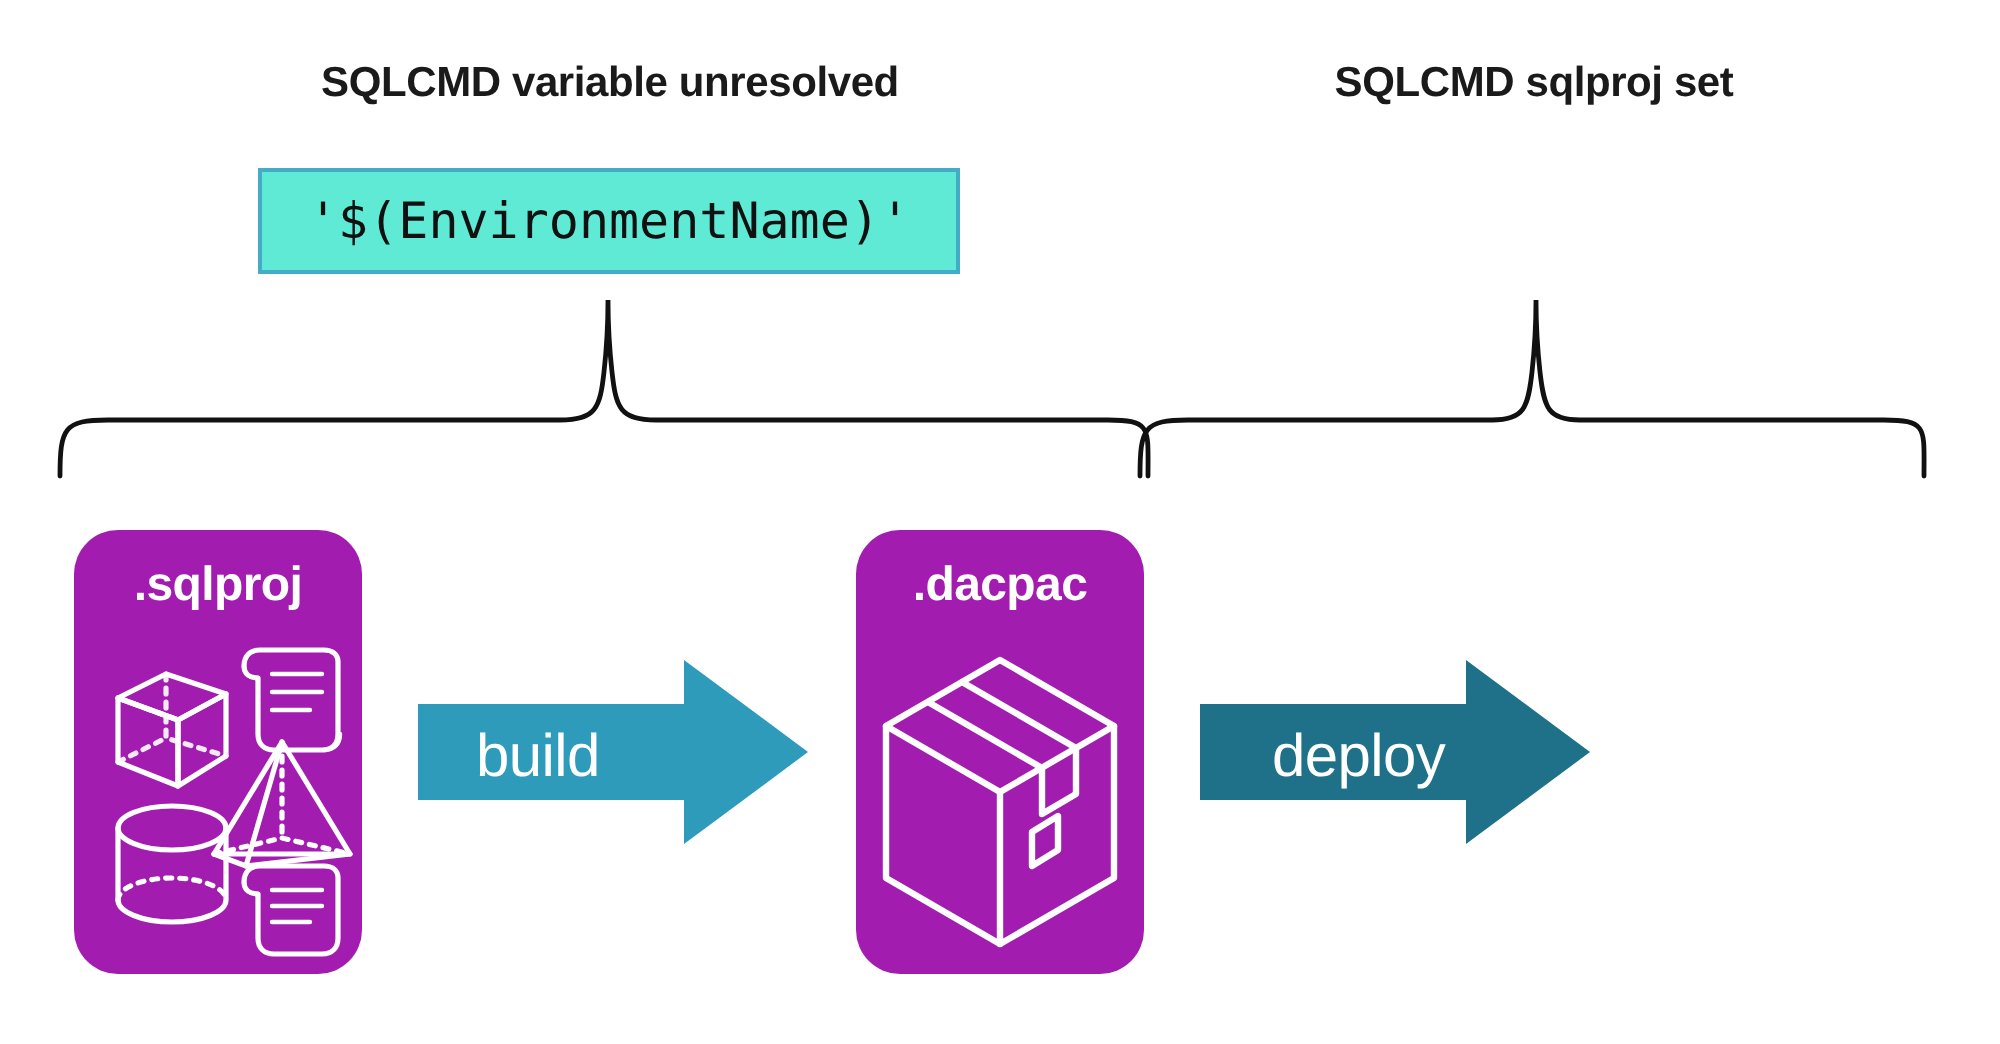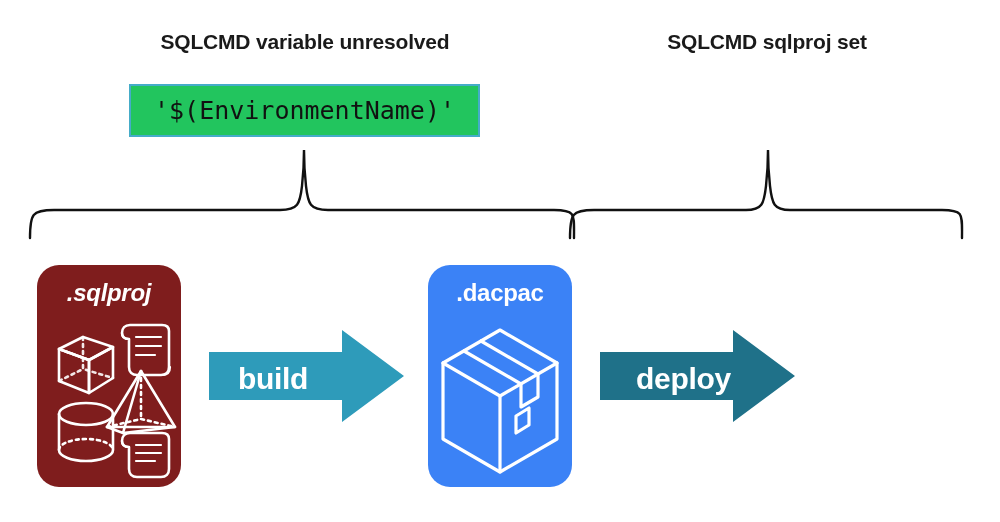--- a/index.html
+++ b/index.html
@@ -27,21 +27,21 @@
     text-align: center;
     letter-spacing: -0.2px;
   }
   #heading-left  { left: 120px; top: 30px; width: 370px; }
   #heading-right { left: 636px; top: 30px; width: 262px; }
 
   
   .code-box {
     position: absolute;
     border: 2px solid #45ACC8;
-    background: #22c55e;
+    background: #5eead4;
     box-sizing: border-box;
     display: flex;
     align-items: center;
     justify-content: center;
     font-family: "DejaVu Sans Mono", monospace;
     font-size: 25px;
     color: #111111;
     letter-spacing: 0px;
   }
   #code-box-left  { left: 129px; top: 84px; width: 351px; height: 53px; }
@@ -67,33 +67,33 @@
     font-family: "Liberation Sans", sans-serif;
     font-weight: bold;
     font-size: 24px;
     letter-spacing: -0.3px;
   }
   .artifact-art {
     position: absolute;
     left: 0;
     top: 50px;
   }
-  #box-sqlproj  { left: 37px;  top: 265px; width: 144px; height: 222px; background: #7f1d1d; font-style: italic; }
-  #box-dacpac   { left: 428px; top: 265px; width: 144px; height: 222px; background: #3b82f6; }
+  #box-sqlproj  { left: 37px;  top: 265px; width: 144px; height: 222px; background: #a21caf; }
+  #box-dacpac   { left: 428px; top: 265px; width: 144px; height: 222px; background: #a21caf; }
   #box-database { left: 820px; top: 265px; width: 144px; height: 222px; background: #1F7189; }
 
   
   .arrow-wrap { position: absolute; }
   #arrow-build  { left: 209px; top: 330px; }
   #arrow-deploy { left: 600px; top: 330px; }
   .arrow-label {
     position: absolute;
     color: #ffffff;
     font-family: "Liberation Sans", sans-serif;
-    font-weight: bold;
+    font-weight: normal;
     font-size: 30px;
     letter-spacing: -0.3px;
     white-space: nowrap;
   }
   #arrow-build-label  { left: 238px; top: 362px; }
   #arrow-deploy-label { left: 636px; top: 362px; text-align: center; }
 </style>
 </head>
 <body>
 

